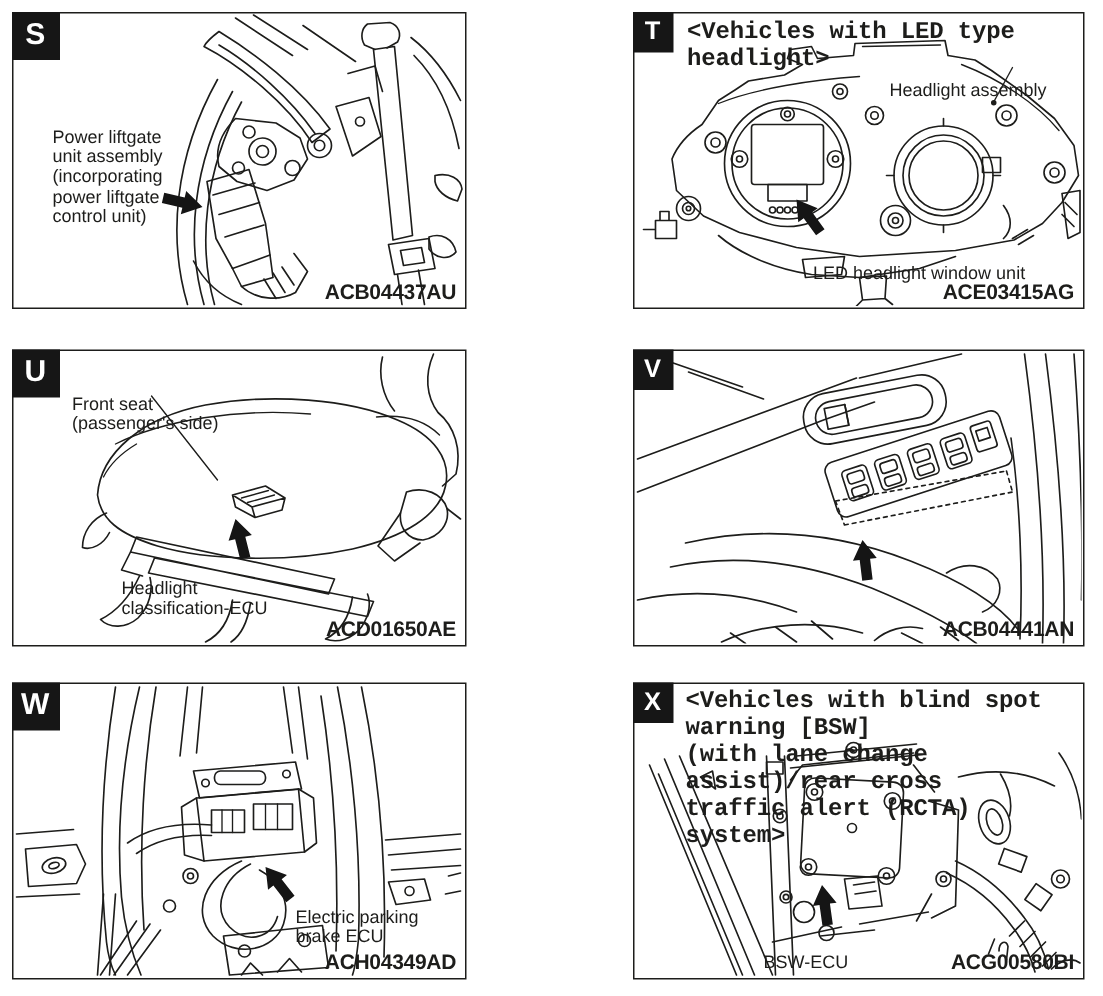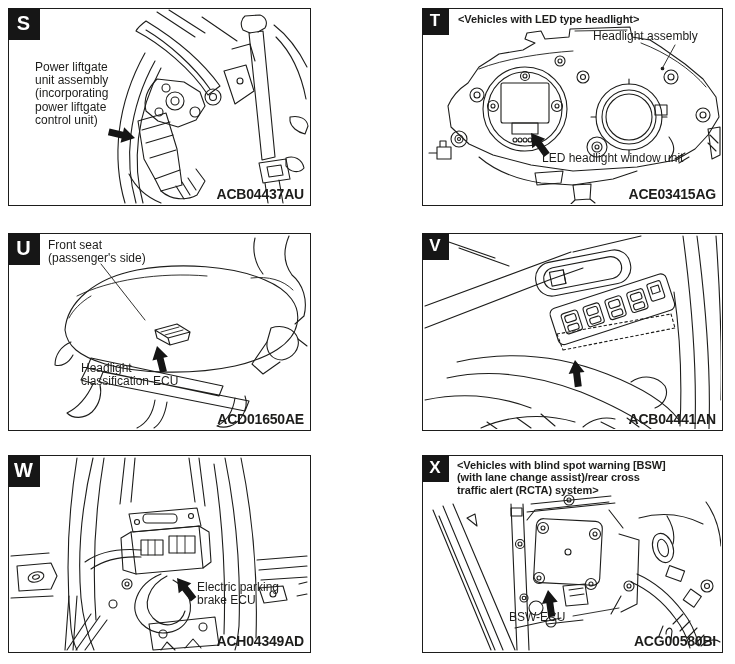--- a/index.html
+++ b/index.html
@@ -5,23 +5,23 @@
   html,body{margin:0;padding:0;background:#ffffff;}
   .page{position:relative;width:735px;height:664px;background:#ffffff;overflow:hidden;
         font-family:"Liberation Sans", sans-serif;color:#1d1d1b;}
   .panel{position:absolute;border:1.5px solid #1d1d1b;background:#ffffff;box-sizing:border-box;}
   .panel svg{position:absolute;left:0;top:0;}
   .badge{position:absolute;left:-1.5px;top:-1.5px;background:#161616;color:#ffffff;
          display:flex;align-items:center;justify-content:center;
          font-weight:bold;z-index:3;}
   .badge.big{width:32px;height:32px;font-size:20px;}
   .badge.small{width:27px;height:27px;font-size:17px;}
-  .hdr{position:absolute;font-weight:bold;font-size:11px;line-height:1.12;
-       white-space:pre-line;z-index:2;letter-spacing:-0.1px;}
-  .lbl{position:absolute;font-size:12px;line-height:1.1;white-space:pre-line;z-index:2;}
+  .hdr{position:absolute;font-weight:bold;font-size:16px;line-height:1.12;
+       white-space:pre-line;z-index:2;letter-spacing:-0.1px;font-family:Liberation Mono, monospace;}
+  .lbl{position:absolute;font-size:12px;line-height:1.1;white-space:pre-line;z-index:2;margin-top:24px;}
   .code{position:absolute;right:6px;bottom:3px;font-weight:bold;font-size:14px;z-index:2;letter-spacing:-0.2px;}
   .art{stroke:#1d1d1b;stroke-width:1.1;fill:none;stroke-linecap:round;stroke-linejoin:round;}
   .arrow{fill:#151515;stroke:none;}
   .thin{stroke-width:0.9;}
   .dash{stroke-dasharray:2.5,2.8;}
 </style>
 </head>
 <body>
 
 <div class="page">

